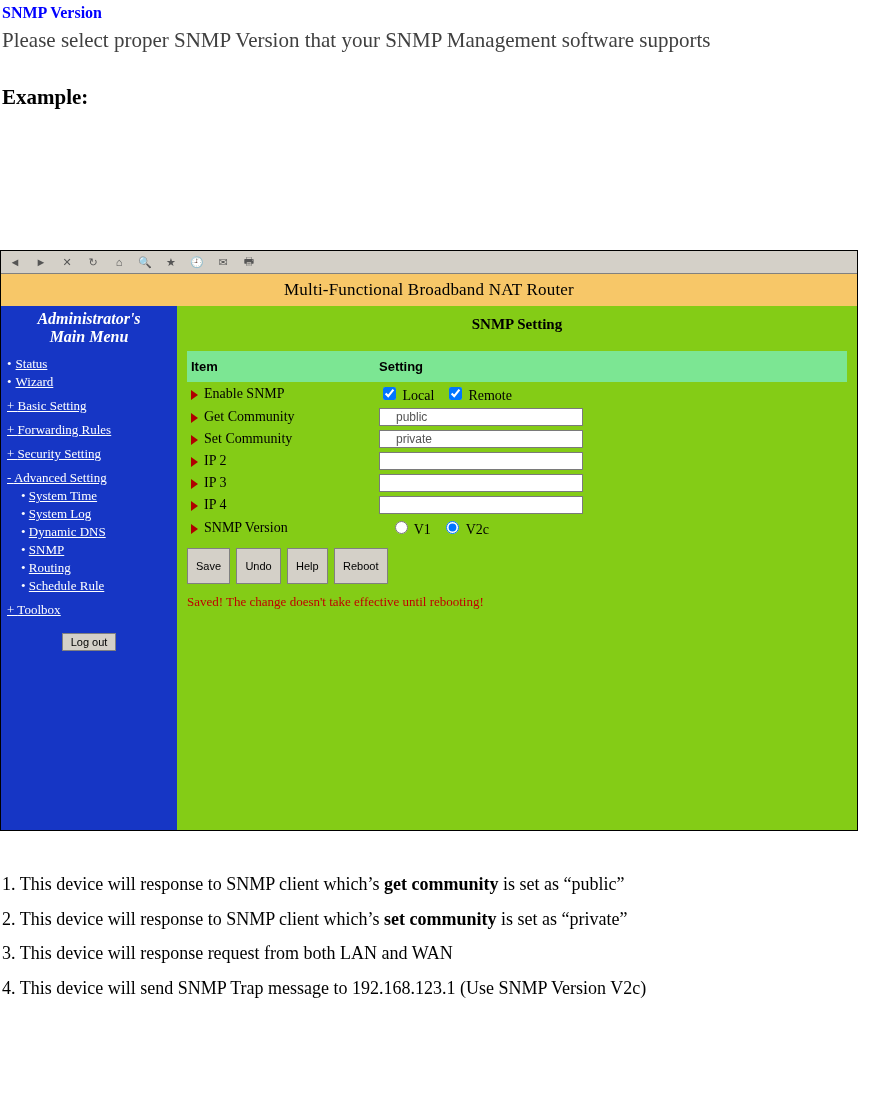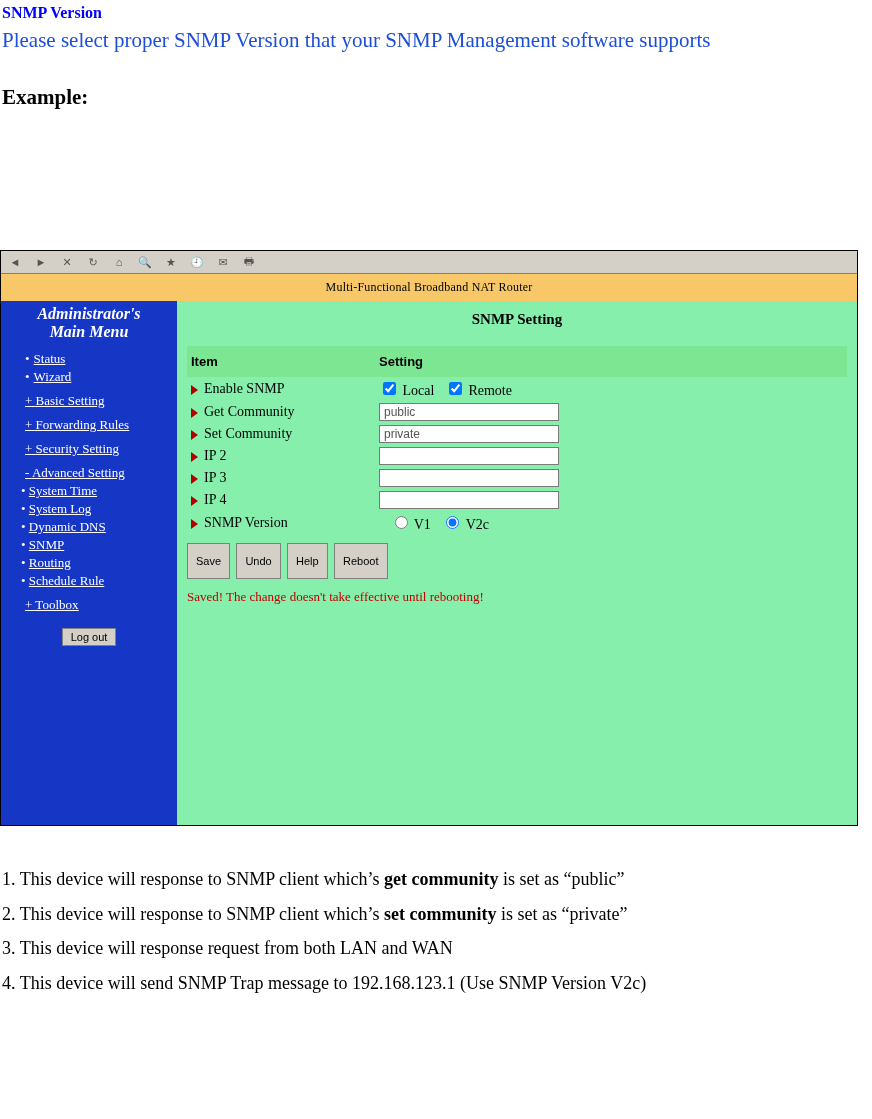--- a/index.html
+++ b/index.html
@@ -10,21 +10,21 @@
     color: #000;
     width: 872px;
   }
   .doc-heading {
     color: #0000ff;
     font-weight: bold;
     font-size: 16px;
     margin: 4px 2px 6px 2px;
   }
   .doc-subtext {
-    color: #1d4ed8;
+    color: #404040;
     font-size: 21px;
     margin: 0 2px 32px 2px;
   }
   .doc-example {
     font-weight: bold;
     font-size: 21px;
     margin: 28px 2px 140px 2px;
   }
   
   .sshot-wrap {
@@ -53,21 +53,21 @@
     background: #d4d0c8;
     border: 1px solid #d4d0c8;
     display: flex; align-items:center; justify-content:center;
     font-size: 11px; color:#555;
   }
   .title-band {
     background: #f7c768;
     color: #000;
     text-align: center;
     font-family: "Times New Roman", serif;
-    font-size: 12px;
+    font-size: 17px;
     padding: 6px 0 6px 0;
     letter-spacing: 0.2px;
   }
   .layout {
     display: flex;
     align-items: stretch;
   }
   .sidebar {
     width: 176px;
     background: #1636c5;
@@ -82,36 +82,36 @@
     text-align: center;
     font-style: italic;
     font-weight: bold;
     font-size: 16px;
     color: #fff;
     margin: 0 0 8px 0;
     line-height: 1.15;
   }
   .menu ul {list-style:none;margin:0;padding:0;}
   .menu li.bullet::before{content:"•";color:#fff;margin-right:4px;}
-  .menu li {padding:1px 0 1px 24px;}
+  .menu li {padding:1px 0 1px 6px;}
   .menu li.sub {padding-left:20px;}
   .menu a {color:#fff;text-decoration:none;}
   .menu li.bullet a, .menu li.plus a, .menu li.sub a, .menu li.minus a {text-decoration:underline;}
   .menu li.plus::before{content:"+ ";color:#fff;}
   .menu li.minus::before{content:"- ";color:#fff;}
   .menu li.sub::before{content:"• ";color:#fff;}
   .menu .group{margin-top:6px;text-decoration:underline;}
   .logout-wrap{ text-align:center; margin-top:14px;}
   .logout-btn{
     background:#d4d0c8;border:1px solid #808080;
     padding:2px 8px;font-size:11px;font-family:Arial;
   }
   .content {
     flex:1;
-    background:#86efac;
+    background:#84cc16;
     padding: 6px 10px 10px 10px;
   }
   .page-title {
     text-align: center;
     font-weight: bold;
     font-size: 15px;
     font-family: "Times New Roman", serif;
     margin: 4px 0 18px 0;
   }
   table.snmp {
@@ -133,21 +133,21 @@
     padding: 2px 4px;
     vertical-align: middle;
   }
   .row-label::before{
     content:"";display:inline-block;width:0;height:0;
     border-top:5px solid transparent;border-bottom:5px solid transparent;
     border-left:7px solid #b00000;margin-right:6px;vertical-align:middle;
   }
   .row-label{font-family:"Times New Roman",serif;}
   input.txt {
-    width:170px;border:1px solid #7a7a7a;padding:1px 4px;font-size:12px;
+    width:170px;border:1px solid #7a7a7a;padding:1px 16px;font-size:12px;
     font-family:Arial;color:#555;
   }
   .btns{margin-top:8px;}
   .btns button{
     background:#d4d0c8;border:1px solid #808080;padding:11px 8px;
     font-size:11px;font-family:Arial;margin-right:3px;
   }
   .warn{
     color:#c00000;font-family:"Times New Roman",serif;font-size:13px;
     margin-top:10px;

